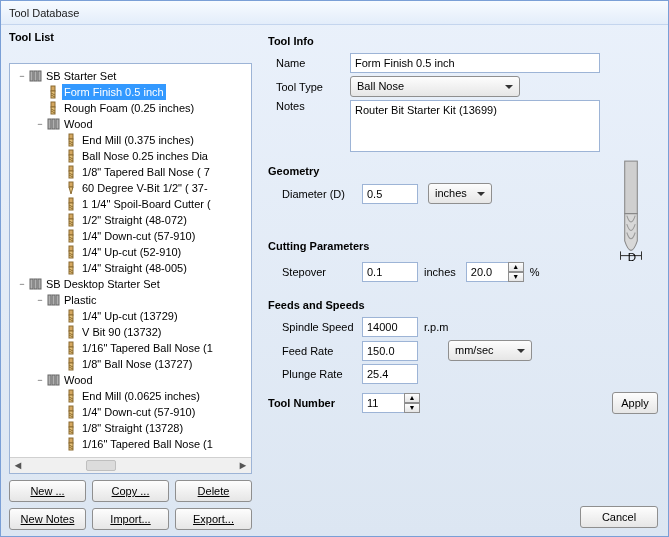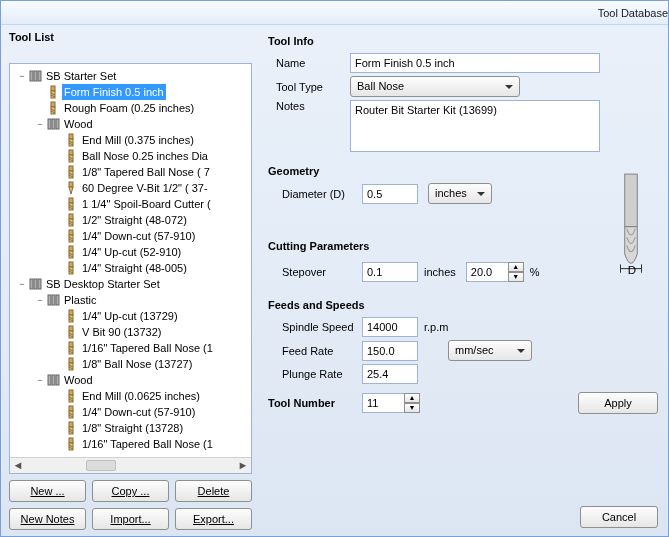--- a/index.html
+++ b/index.html
@@ -1,18 +1,18 @@
 <!DOCTYPE html>
 <html><head>
 <meta charset="utf-8">
 <style>
   * { box-sizing: border-box; font-family: "Segoe UI", Tahoma, sans-serif; font-size: 11px; }
   body { margin: 0; background: #dce6f2; }
   .window { width: 669px; height: 537px; background: linear-gradient(#eaf1fb, #dce6f2); border: 1px solid #7a9fd6; position: relative; }
-  .titlebar { height: 24px; line-height: 24px; padding-left: 8px; color: #1a1a1a; background: linear-gradient(#f7fbff, #e3edfa); border-bottom: 1px solid #c4d5ee; text-align: right; }
+  .titlebar { height: 24px; line-height: 24px; padding-left: 8px; color: #1a1a1a; background: linear-gradient(#f7fbff, #e3edfa); border-bottom: 1px solid #c4d5ee; }
   .content { position: absolute; top: 24px; left: 0; right: 0; bottom: 0; display: flex; }
   .left-panel { width: 255px; padding: 6px 4px 6px 8px; display: flex; flex-direction: column; }
   .group-title { font-weight: bold; margin-bottom: 20px; }
   .tree-box { flex: 1; background: #fff; border: 1px solid #9db4d6; overflow: auto; padding: 4px 2px; position: relative; }
   .tree-row { height: 16px; line-height: 16px; white-space: nowrap; display: flex; align-items: center; cursor: default; }
   .tree-row .toggle { width: 12px; text-align: center; color: #555; font-size: 9px; }
   .tree-row .spacer { display: inline-block; }
   .tree-row .icon { width: 14px; height: 14px; margin-right: 2px; display: inline-flex; align-items: center; justify-content: center; }
   .tree-row .icon svg { width: 14px; height: 14px; }
   .tree-row .label { padding: 0 2px; }
@@ -26,21 +26,21 @@
   .right-panel { flex: 1; padding: 6px 10px 6px 6px; position: relative; }
   .section-title { font-weight: bold; margin: 4px 0 6px 6px; }
   .row { display: flex; align-items: center; margin: 3px 0; }
   .row .lbl { width: 88px; padding-left: 14px; }
   .row .lbl-indent { width: 100px; padding-left: 20px; }
   .txt { background: #fff; border: 1px solid #9db4d6; height: 20px; padding: 0 4px; }
   .txt-wide { width: 250px; }
   .select { background: linear-gradient(#fdfdfd,#e6e6e6); border: 1px solid #8f8f8f; border-radius: 3px; height: 21px; padding: 0 18px 0 6px; position: relative; cursor: pointer; line-height:19px; display:inline-block; }
   .select::after { content: ""; position: absolute; right: 6px; top: 8px; border: 4px solid transparent; border-top-color: #333; }
   .notes-box { width: 250px; height: 52px; background: #fff; border: 1px solid #9db4d6; padding: 3px 4px; }
-  .geom-blk { display:flex; align-items:center; }
+  .geom-blk { display:flex; align-items:flex-start; }
   .geom-left { flex:1; }
   .geom-img { width: 42px; height: 100px; margin: 4px 6px 0 0; }
   .num { width: 56px; background:#fff; border:1px solid #9db4d6; height:20px; padding:0 4px; }
   .spin { display:inline-flex; }
   .spin .num { border-right:none; }
   .spin .spinbtns { width:16px; height:20px; display:flex; flex-direction:column; }
   .spin .spinbtns div { flex:1; background:linear-gradient(#fdfdfd,#e6e6e6); border:1px solid #8f8f8f; font-size:7px; text-align:center; line-height:7px; cursor:pointer; }
   .footer-btns { position: absolute; right: 10px; bottom: 8px; display: flex; gap: 10px; }
   .ok-btn { background: linear-gradient(#eaf4ff,#c9e3ff); border:1px solid #3c7fb1; }
   .unit-txt { margin-left: 6px; }
@@ -453,21 +453,21 @@
       <div class="row" style="margin-top:8px">
         <div class="section-title" style="margin:0 0 0 6px;width:94px">Tool Number</div>
         <div class="spin">
           <input class="num" style="width: 42px;" value="11">
           <div class="spinbtns">
               <div>▲</div>
               <div>▼</div>
             </div>
         </div>
         <div style="flex:1"></div>
-        <div class="btn" style="flex:none;width:80px">Apply</div>
+        <div class="btn" style="flex:none;width:46px">Apply</div>
       </div>
 
       <div class="footer-btns">
         <div class="btn" style="width:78px">Cancel</div>
       </div>
     </div>
   </div>
 </div>
 
 </body></html>

